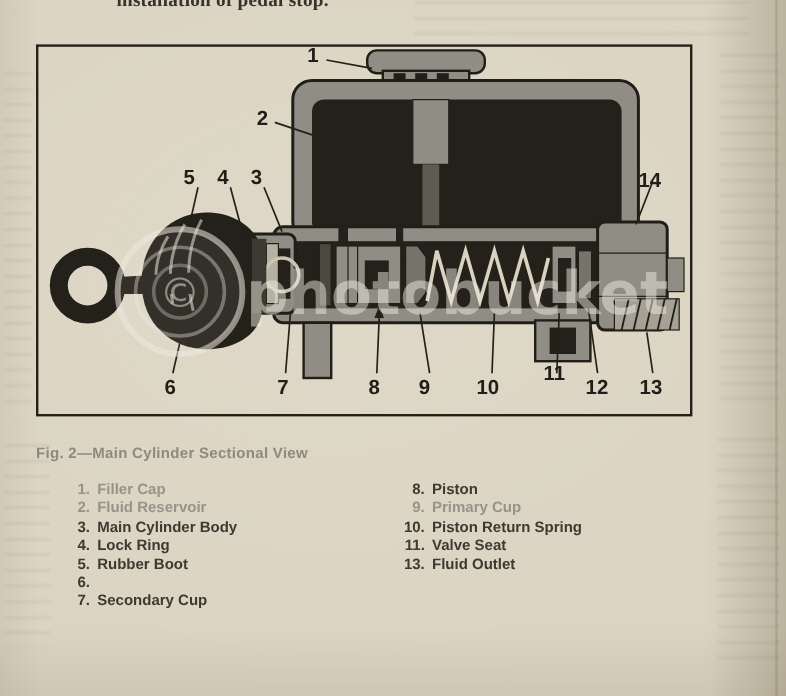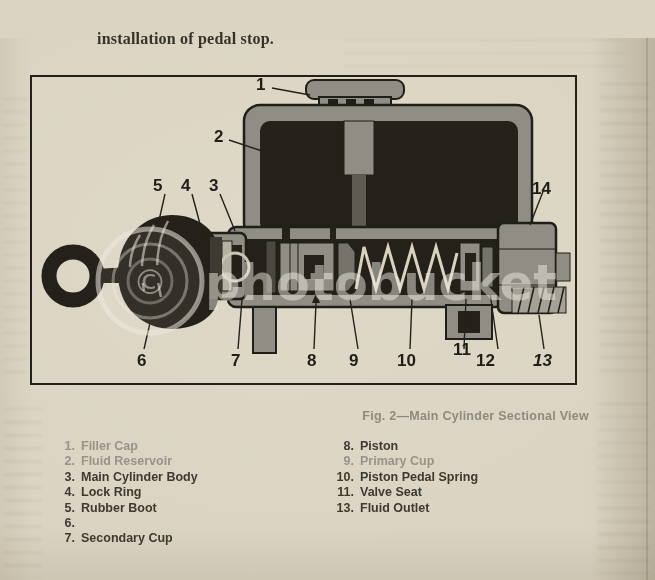--- a/index.html
+++ b/index.html
@@ -10,21 +10,20 @@
     position: relative;
     font-family: "Liberation Sans", sans-serif;
   }
   .page {
     position: absolute; inset: 0;
     background:
       radial-gradient(120% 100% at 42% 40%, rgba(255,255,255,0.10), rgba(0,0,0,0) 60%),
       linear-gradient(to right, rgba(120,105,80,0.10), rgba(0,0,0,0) 5%, rgba(0,0,0,0) 90%, rgba(95,80,55,0.25) 100%),
       linear-gradient(to bottom, rgba(0,0,0,0) 90%, rgba(95,80,55,0.10)),
       #dbd4c2;
-    margin-top: 38px;
   }
   .edge-line { position:absolute; right:7px; top:0; width:2px; height:100%; background:rgba(70,60,40,0.16); }
   .ghost {
     position:absolute; opacity:.5; filter: blur(0.8px); pointer-events:none;
     background: repeating-linear-gradient(180deg,
       rgba(92,86,66,0.14) 0px, rgba(92,86,66,0.14) 2.5px,
       rgba(0,0,0,0) 2.5px, rgba(0,0,0,0) 13px);
   }
   .top-text {
     position:absolute; left:97px; top:-8px;
@@ -37,22 +36,22 @@
     width:543px; height:306px;
     border:2px solid #23211a;
   }
   .diagram-svg { position:absolute; inset:0; width:543px; height:306px; }
   .callout {
     position:absolute;
     font-size:17px; font-weight:700; color:#201e18;
     line-height:18px;
   }
   .caption {
-    position:absolute; left:42px; top:371px; width:547px;
-    text-align:right;
+    position:absolute; left:30px; top:371px; width:547px;
+    text-align:left;
     font-size:12.5px; font-weight:700; color:#8d8b7e; letter-spacing:.25px;
   }
   .legend { position:absolute; top:401px; left:0; width:655px; font-size:12.5px; font-weight:700; color:#3c3a31; }
   .legend-col { position:absolute; top:0; }
   .legend-col.left  { left:55px;  width:255px; }
   .legend-col.right { left:330px; width:260px; }
   .legend-row { display:flex; line-height:15.4px; }
   .legend-row .num { flex:none; width:20px; text-align:right; margin-right:6px; }
   .legend-col.right .legend-row .num { width:24px; }
   .legend-row .lbl-wrap { padding-left:8px; }
@@ -165,22 +164,22 @@
   <div class="callout" style="left:214px; top:90px;">2</div>
   <div class="callout" style="left:209px; top:139px;">3</div>
   <div class="callout" style="left:181px; top:139px;">4</div>
   <div class="callout" style="left:153px; top:139px;">5</div>
   <div class="callout" style="left:137px; top:314px;">6</div>
   <div class="callout" style="left:231px; top:314px;">7</div>
   <div class="callout" style="left:307px; top:314px;">8</div>
   <div class="callout" style="left:349px; top:314px;">9</div>
   <div class="callout" style="left:397px; top:314px;">10</div>
   <div class="callout" style="left:453px; top:303px;">11</div>
-  <div class="callout" style="left:476px; top:314px;">12</div>
-  <div class="callout" style="left:533px; top:314px;font-style:italic;">13</div>
+  <div class="callout" style="left:488px; top:314px;">12</div>
+  <div class="callout" style="left:533px; top:314px;">13</div>
   <div class="callout" style="left:532px; top:142px;">14</div>
 
   <div class="caption">Fig. 2—Main Cylinder Sectional View</div>
 
   <div class="legend">
     <div class="legend-col left">
       <div class="legend-row muted">
         <span class="num">1.</span>
         <span class="lbl">Filler Cap</span>
       </div>
@@ -212,21 +211,21 @@
       <div class="legend-row">
         <span class="num">8.</span>
         <span class="lbl">Piston</span>
       </div>
       <div class="legend-row muted">
         <span class="num">9.</span>
         <span class="lbl">Primary Cup</span>
       </div>
       <div class="legend-row">
         <span class="num">10.</span>
-        <span class="lbl">Piston Pedal Spring</span>
+        <span class="lbl">Piston Return Spring</span>
       </div>
       <div class="legend-row">
         <span class="num">11.</span>
         <span class="lbl">Valve Seat</span>
       </div>
       <div class="legend-row">
         <span class="num">13.</span>
         <span class="lbl">Fluid Outlet</span>
       </div>
     </div>

